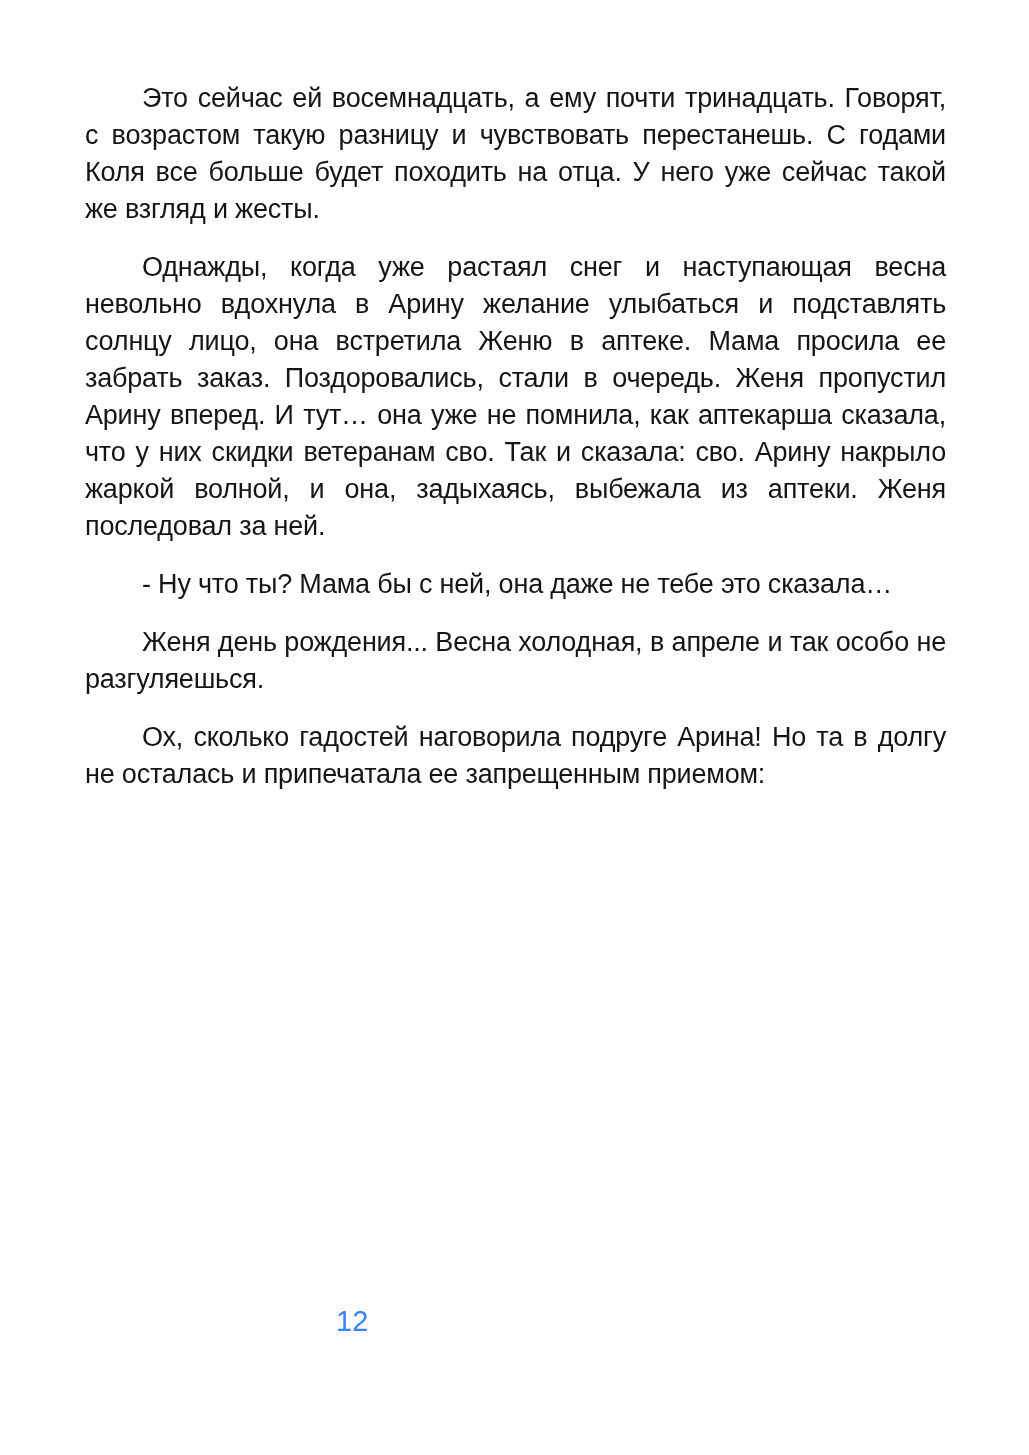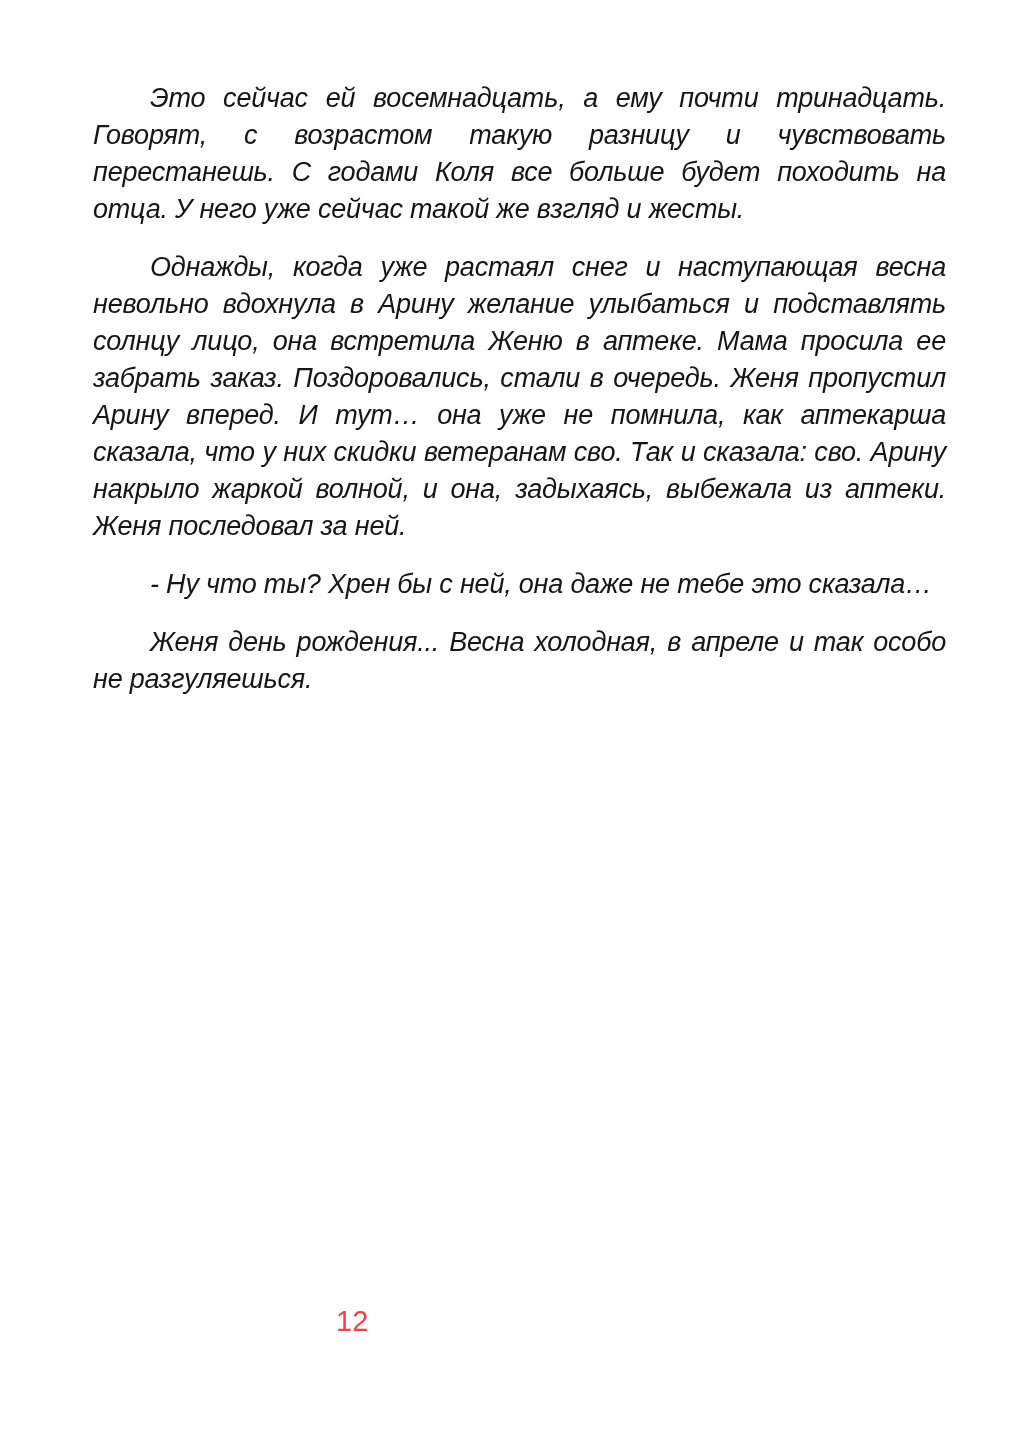--- a/index.html
+++ b/index.html
@@ -28,37 +28,37 @@
     left: 85px;
     top: 80px;
     width: 861px;
   }
   .para {
     font-size: 27px;
     line-height: 37px;
     letter-spacing: -0.2px;
     text-align: justify;
     text-indent: 57px;
-    margin: 0 0 21px 8px;
+    margin: 0 0 21px 0;
     color: #151515;
-    font-style: italic;
   }
   .page-number {
     position: absolute;
     left: 336px;
     top: 1303px;
     font-size: 29px;
     line-height: 37px;
-    color: #ef4444;
+    color: #3b82f6;
   }
 </style>
 </head>
 <body>
 
 <div class="page">
   <div class="text-block">
     <p class="para">Это сейчас ей восемнадцать, а ему почти тринадцать. Говорят, с возрастом такую разницу и чувствовать перестанешь. С годами Коля все больше будет походить на отца. У него уже сейчас такой же взгляд и жесты.</p>
     <p class="para">Однажды, когда уже растаял снег и наступающая весна невольно вдохнула в Арину желание улыбаться и подставлять солнцу лицо, она встретила Женю в аптеке. Мама просила ее забрать заказ. Поздоровались, стали в очередь. Женя пропустил Арину вперед. И тут… она уже не помнила, как аптекарша сказала, что у них скидки ветеранам сво. Так и сказала: сво. Арину накрыло жаркой волной, и она, задыхаясь, выбежала из аптеки. Женя последовал за ней.</p>
-    <p class="para">- Ну что ты? Хрен бы с ней, она даже не тебе это сказала…</p>
+    <p class="para">- Ну что ты? Мама бы с ней, она даже не тебе это сказала…</p>
     <p class="para">Женя день рождения... Весна холодная, в апреле и так особо не разгуляешься.</p>
+    <p class="para">Ох, сколько гадостей наговорила подруге Арина! Но та в долгу не осталась и припечатала ее запрещенным приемом:</p>
   </div>
   <div class="page-number">12</div>
 </div>
 
 </body></html>

